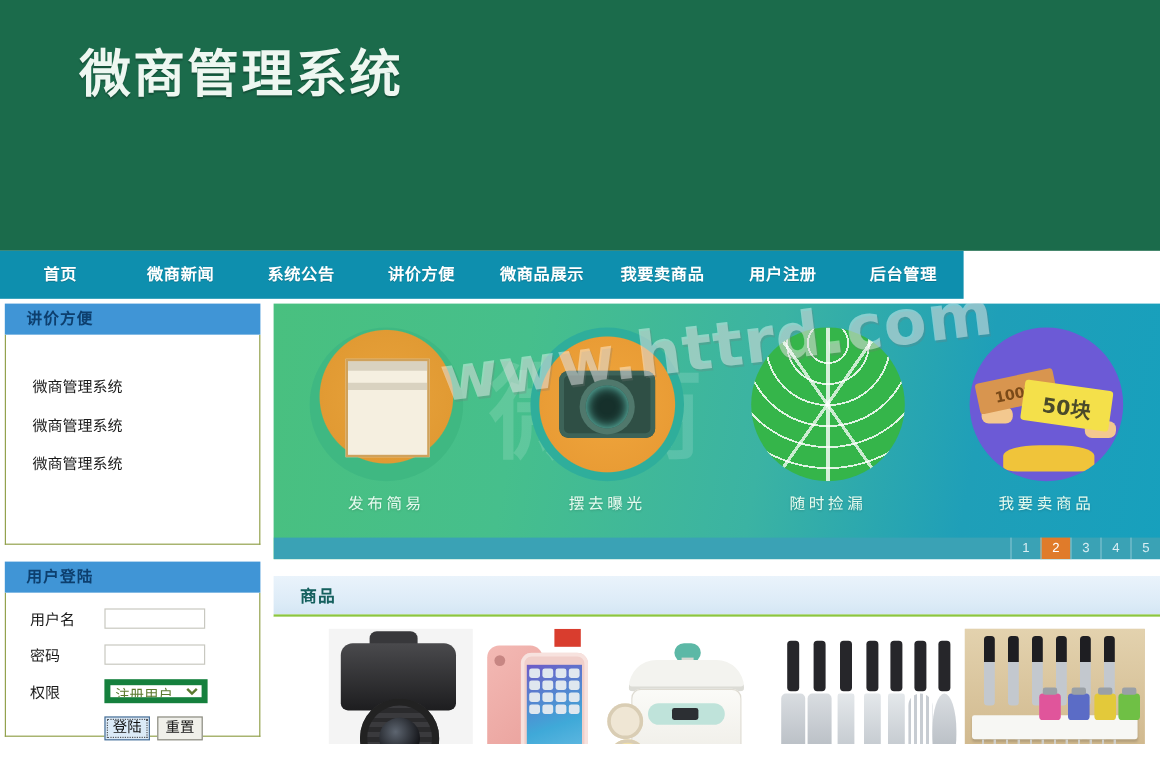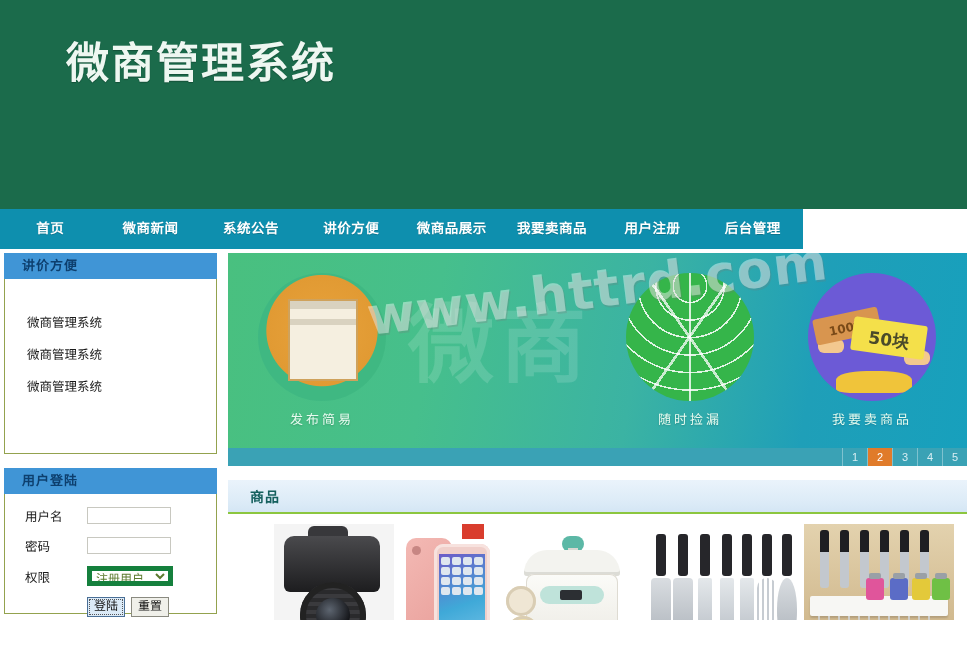--- a/index.html
+++ b/index.html
@@ -465,20 +465,24 @@
 
       <div class="slider">
 
         <div class="slider-ghost">微商</div>
 
         <div class="slide-item" style="left:8px;">
           <div class="slide-circle art-doc"></div>
           <div class="slide-caption">发布简易</div>
         </div>
 
+        <div class="slide-item" style="left:192px;">
+          <div class="slide-circle art-cam"></div>
+          <div class="slide-caption">摆去曝光</div>
+        </div>
 
         <div class="slide-item" style="left:376px;">
           <div class="slide-circle art-web"></div>
           <div class="slide-caption">随时捡漏</div>
         </div>
 
         <div class="slide-item" style="left:558px;">
           <div class="slide-circle art-price">
             <span class="price-hand hand-l"></span>
             <span class="price-hand hand-r"></span>

